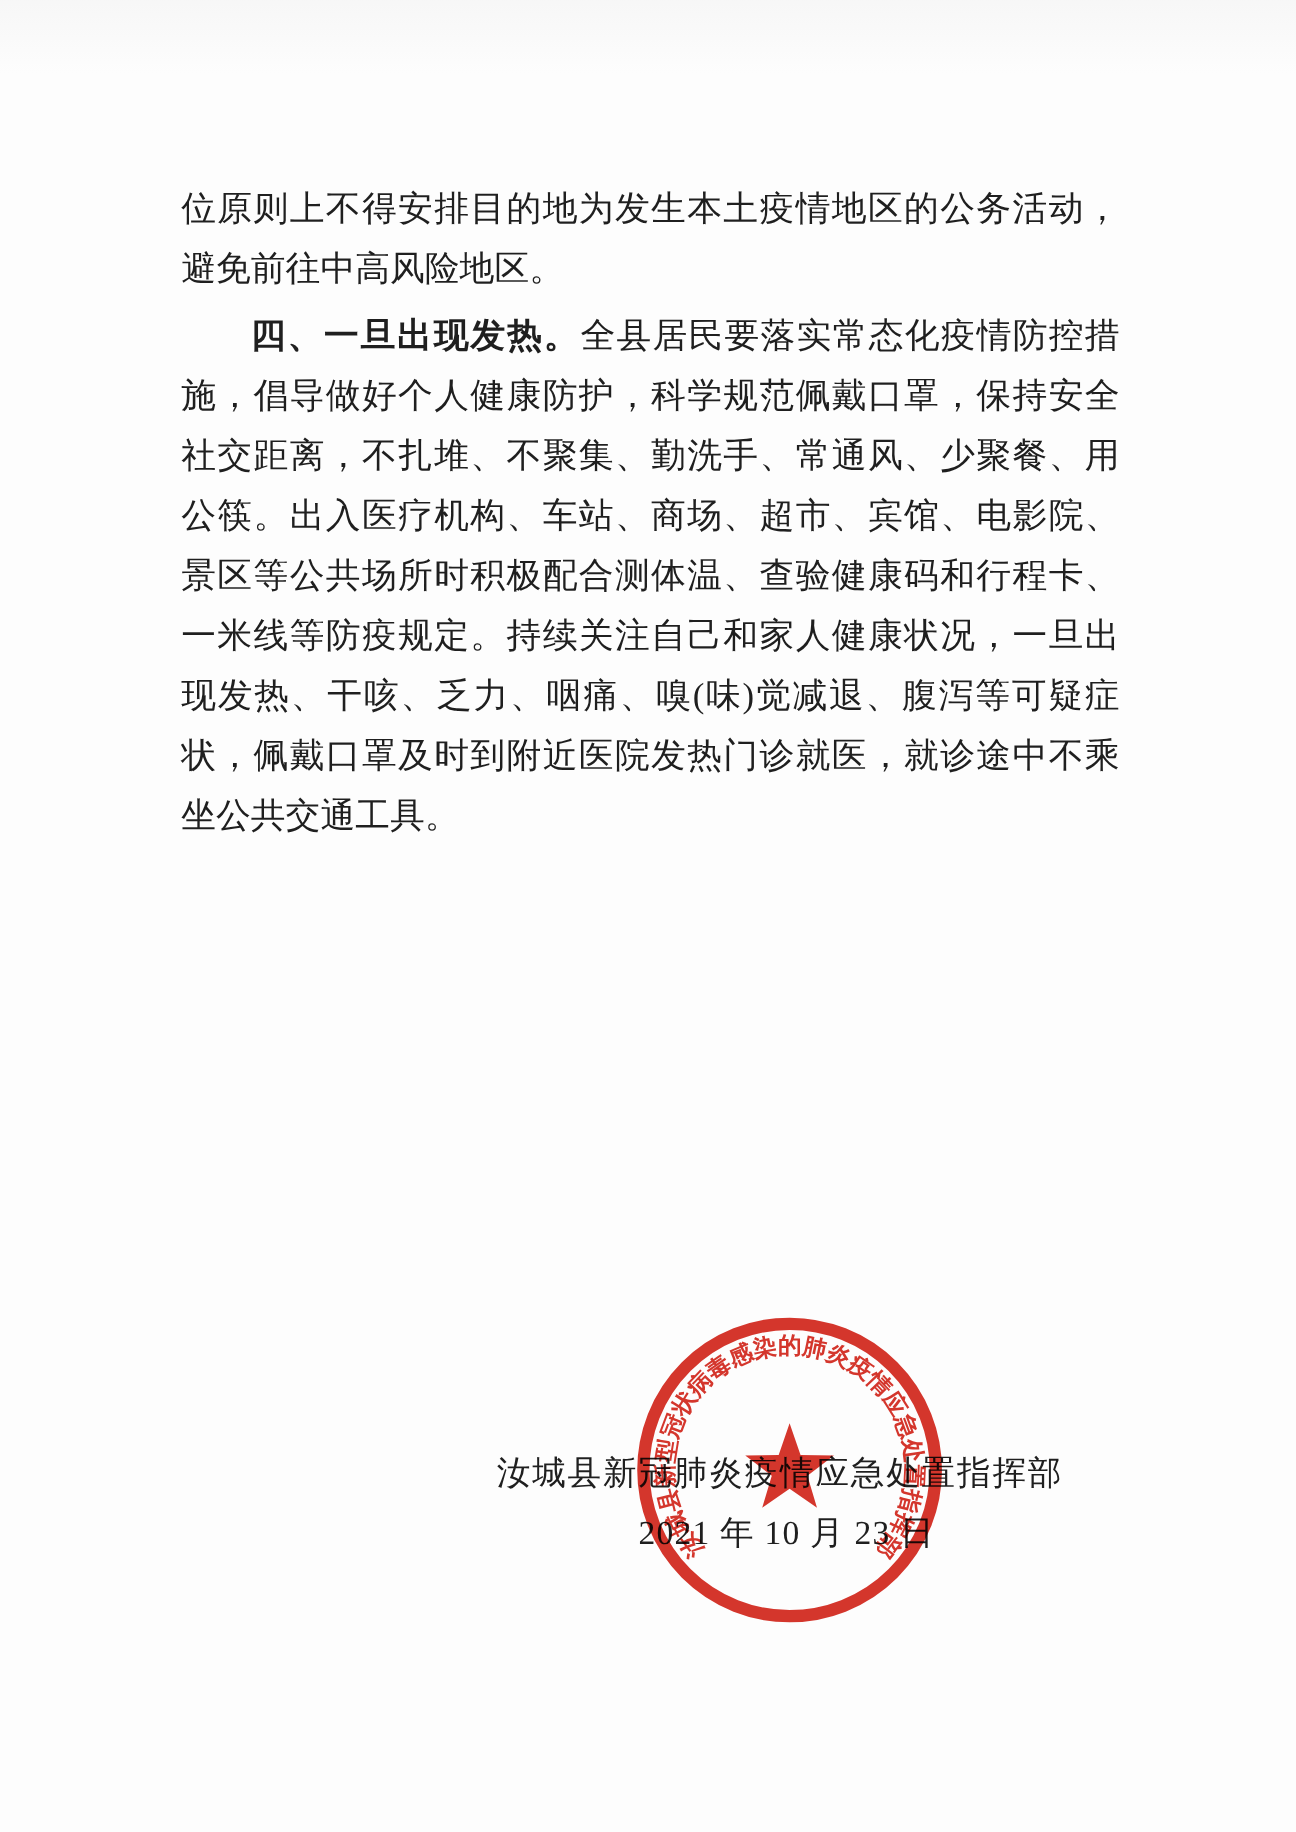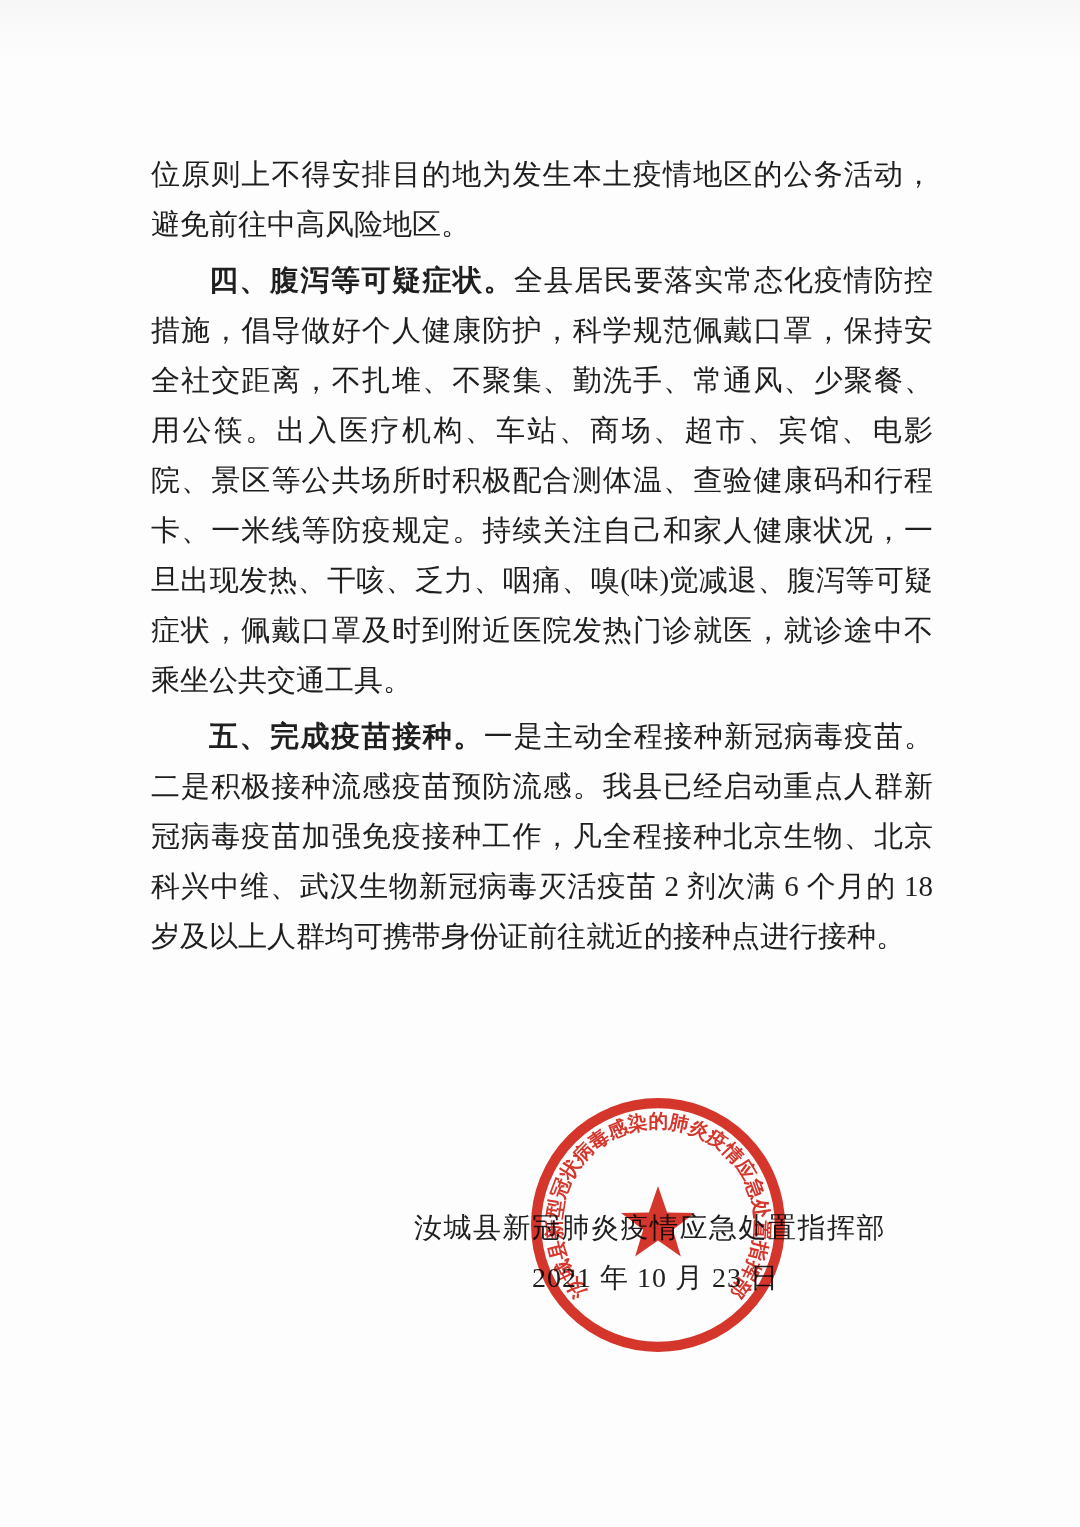--- a/index.html
+++ b/index.html
@@ -69,22 +69,21 @@
     font-weight: 700;
   }
 </style>
 </head>
 <body>
 
 <div class="page">
 
   <div class="body-text">
     <p><span>位原则上不得安排目的地为发生本土疫情地区的公务活动，避免前往中高风险地区。</span></p>
-    <p class="indent"><span class="lead">四、腹泻等可疑症状。</span><span>全县居民要落实常态化疫情防控措施，倡导做好个人健康防护，科学规范佩戴口罩，保持安全社交距离，不扎堆、不聚集、勤洗手、常通风、少聚餐、用公筷。出入医疗机构、车站、商场、超市、宾馆、电影院、景区等公共场所时积极配合测体温、查验健康码和行程卡、一米线等防疫规定。持续关注自己和家人健康状况，一旦出现发热、干咳、乏力、咽痛、嗅(味)觉减退、腹泻等可疑症状，佩戴口罩及时到附近医院发热门诊就医，就诊途中不乘坐公共交通工具。</span></p>
-    <p class="indent"><span class="lead">五、完成疫苗接种。</span><span>一是主动全程接种新冠病毒疫苗。二是积极接种流感疫苗预防流感。我县已经启动重点人群新冠病毒疫苗加强免疫接种工作，凡全程接种北京生物、北京科兴中维、武汉生物新冠病毒灭活疫苗 2 剂次满 6 个月的 18 岁及以上人群均可携带身份证前往就近的接种点进行接种。</span></p>
+    <p class="indent"><span class="lead">四、一旦出现发热。</span><span>全县居民要落实常态化疫情防控措施，倡导做好个人健康防护，科学规范佩戴口罩，保持安全社交距离，不扎堆、不聚集、勤洗手、常通风、少聚餐、用公筷。出入医疗机构、车站、商场、超市、宾馆、电影院、景区等公共场所时积极配合测体温、查验健康码和行程卡、一米线等防疫规定。持续关注自己和家人健康状况，一旦出现发热、干咳、乏力、咽痛、嗅(味)觉减退、腹泻等可疑症状，佩戴口罩及时到附近医院发热门诊就医，就诊途中不乘坐公共交通工具。</span></p>
   </div>
 
   <div class="signature">汝城县新冠肺炎疫情应急处置指挥部</div>
   <div class="doc-date">2021 年 10 月 23 日</div>
 
   <svg class="seal" viewBox="0 0 250 250" xmlns="http://www.w3.org/2000/svg">
     <circle cx="125" cy="125" r="119" fill="none" stroke="#d3261c" stroke-width="10"></circle>
     <path id="sealArc" d="M 55.6 189.8 A 95 95 0 1 1 194.4 189.8" fill="none"></path>
     <text font-size="19" fill="#d3261c">
       <textPath href="#sealArc" textLength="441" lengthAdjust="spacingAndGlyphs">汝城县新型冠状病毒感染的肺炎疫情应急处置指挥部</textPath>

